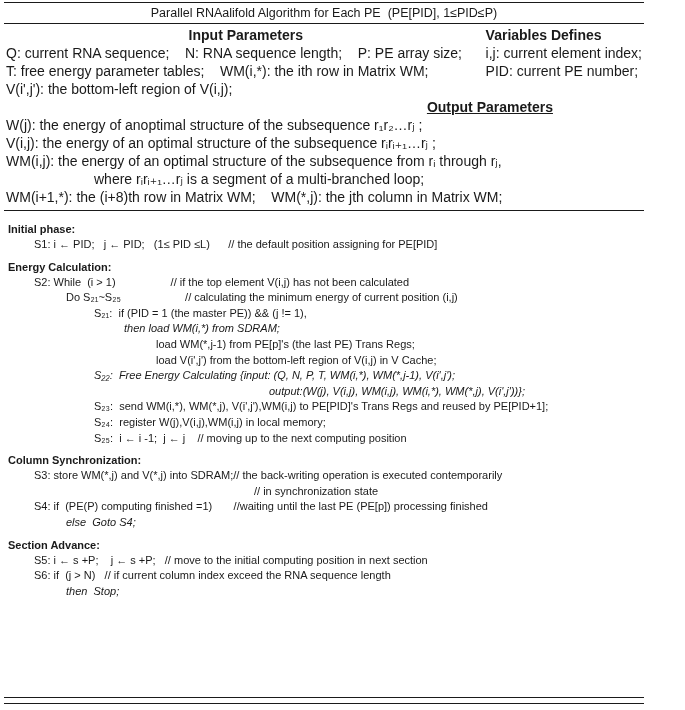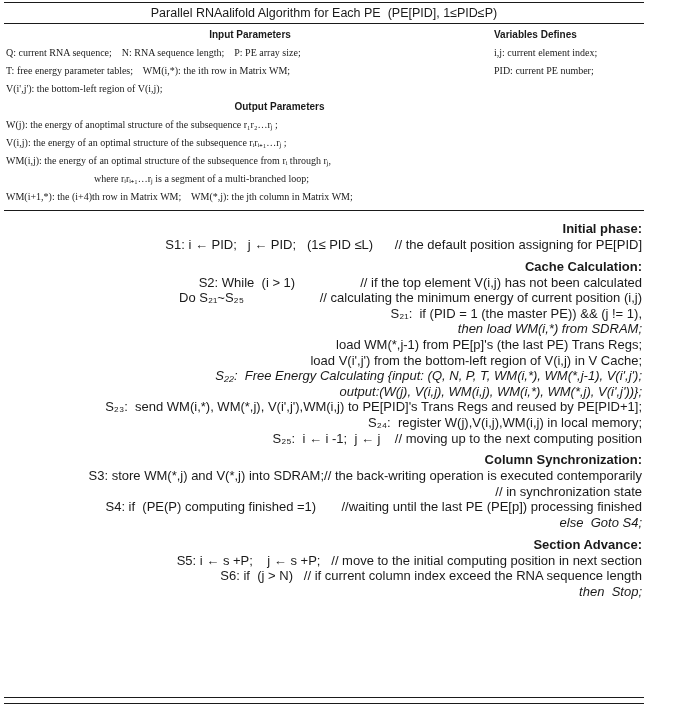--- a/index.html
+++ b/index.html
@@ -21,31 +21,31 @@
     border-top: 1.5px solid #1a1a1a;
     border-bottom: 1.5px solid #1a1a1a;
   }
   .title {
     text-align: center;
     font-size: 12.5px;
     line-height: 20px;
     white-space: pre;
   }
   
-  .params { font-size: 10px; padding: 2px 2px 4px 2px; }
+  .params { font-size: 14px; padding: 2px 2px 4px 2px; }
   .params-top { display: flex; }
   .params-left { width: 488px; }
   .params-right { flex: 1; }
   .phead { font-weight: bold; line-height: 18px; }
   .phead.centered { text-align: center; }
-  .pline { line-height: 18px; white-space: pre; font-family: Liberation Serif, serif; }
-  .output-head-wrap { width: 86%; text-align: center; }
+  .pline { line-height: 18px; white-space: pre; }
+  .output-head-wrap { width: 86%; text-align: right; text-decoration: underline; }
   .ind-where { padding-left: 88px; }
   
-  .algo { font-size: 13px; padding: 4px 2px 0 2px; text-align: right; }
+  .algo { font-size: 11px; padding: 4px 2px 0 2px; }
   .sec-heading { font-weight: bold; line-height: 16px; margin-top: 6px; padding-left: 2px; }
   .line { line-height: 15.6px; white-space: pre; }
   .ind1 { padding-left: 28px; }
   .ind2 { padding-left: 60px; }
   .ind3 { padding-left: 88px; }
   .ind4 { padding-left: 118px; }
   .ind5 { padding-left: 150px; }
   .ind-out  { padding-left: 263px; }
   .ind-sync { padding-left: 248px; }
   .it { font-style: italic; }
@@ -74,31 +74,31 @@
     </div>
     <div class="pline">V(i',j'): the bottom-left region of V(i,j);</div>
 
     <div class="output-head-wrap">
       <span class="phead">Output Parameters</span>
     </div>
     <div class="pline">W(j): the energy of anoptimal structure of the subsequence r₁r₂…rⱼ ;</div>
     <div class="pline">V(i,j): the energy of an optimal structure of the subsequence rᵢrᵢ₊₁…rⱼ ;</div>
     <div class="pline">WM(i,j): the energy of an optimal structure of the subsequence from rᵢ through rⱼ,</div>
     <div class="pline ind-where">where rᵢrᵢ₊₁…rⱼ is a segment of a multi-branched loop;</div>
-    <div class="pline">WM(i+1,*): the (i+4)th row in Matrix WM;    WM(*,j): the jth column in Matrix WM;</div>
+    <div class="pline">WM(i+1,*): the (i+8)th row in Matrix WM;    WM(*,j): the jth column in Matrix WM;</div>
   </div>
 
   <div class="rule"></div>
 
   <div class="algo">
 
     <div class="sec-heading">Initial phase:</div>
     <div class="line ind1">S1: i ← PID;   j ← PID;   (1≤ PID ≤L)      // the default position assigning for PE[PID]</div>
 
-    <div class="sec-heading">Cache Calculation:</div>
+    <div class="sec-heading">Energy Calculation:</div>
     <div class="line ind1">S2: While  (i &gt; 1)                  // if the top element V(i,j) has not been calculated</div>
     <div class="line ind2">Do S₂₁~S₂₅                     // calculating the minimum energy of current position (i,j)</div>
     <div class="line ind3">S₂₁:  if (PID = 1 (the master PE)) &amp;&amp; (j != 1),</div>
     <div class="line ind4 it">then load WM(i,*) from SDRAM;</div>
     <div class="line ind5">load WM(*,j-1) from PE[p]'s (the last PE) Trans Regs;</div>
     <div class="line ind5">load V(i',j') from the bottom-left region of V(i,j) in V Cache;</div>
     <div class="line ind3 it">S₂₂:  Free Energy Calculating {input: (Q, N, P, T, WM(i,*), WM(*,j-1), V(i',j');</div>
     <div class="line ind-out it">output:(W(j), V(i,j), WM(i,j), WM(i,*), WM(*,j), V(i',j'))};</div>
     <div class="line ind3">S₂₃:  send WM(i,*), WM(*,j), V(i',j'),WM(i,j) to PE[PID]'s Trans Regs and reused by PE[PID+1];</div>
     <div class="line ind3">S₂₄:  register W(j),V(i,j),WM(i,j) in local memory;</div>

